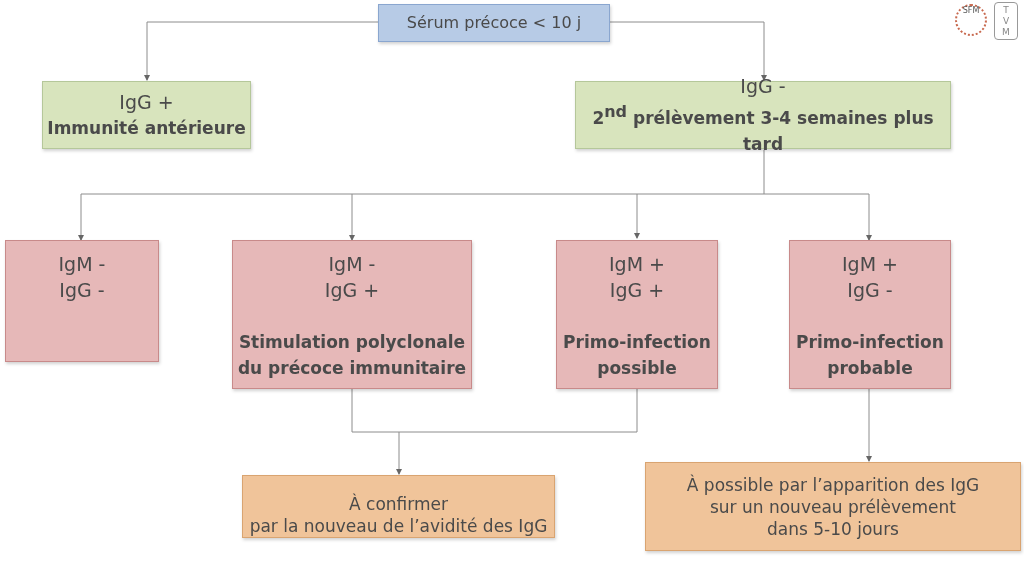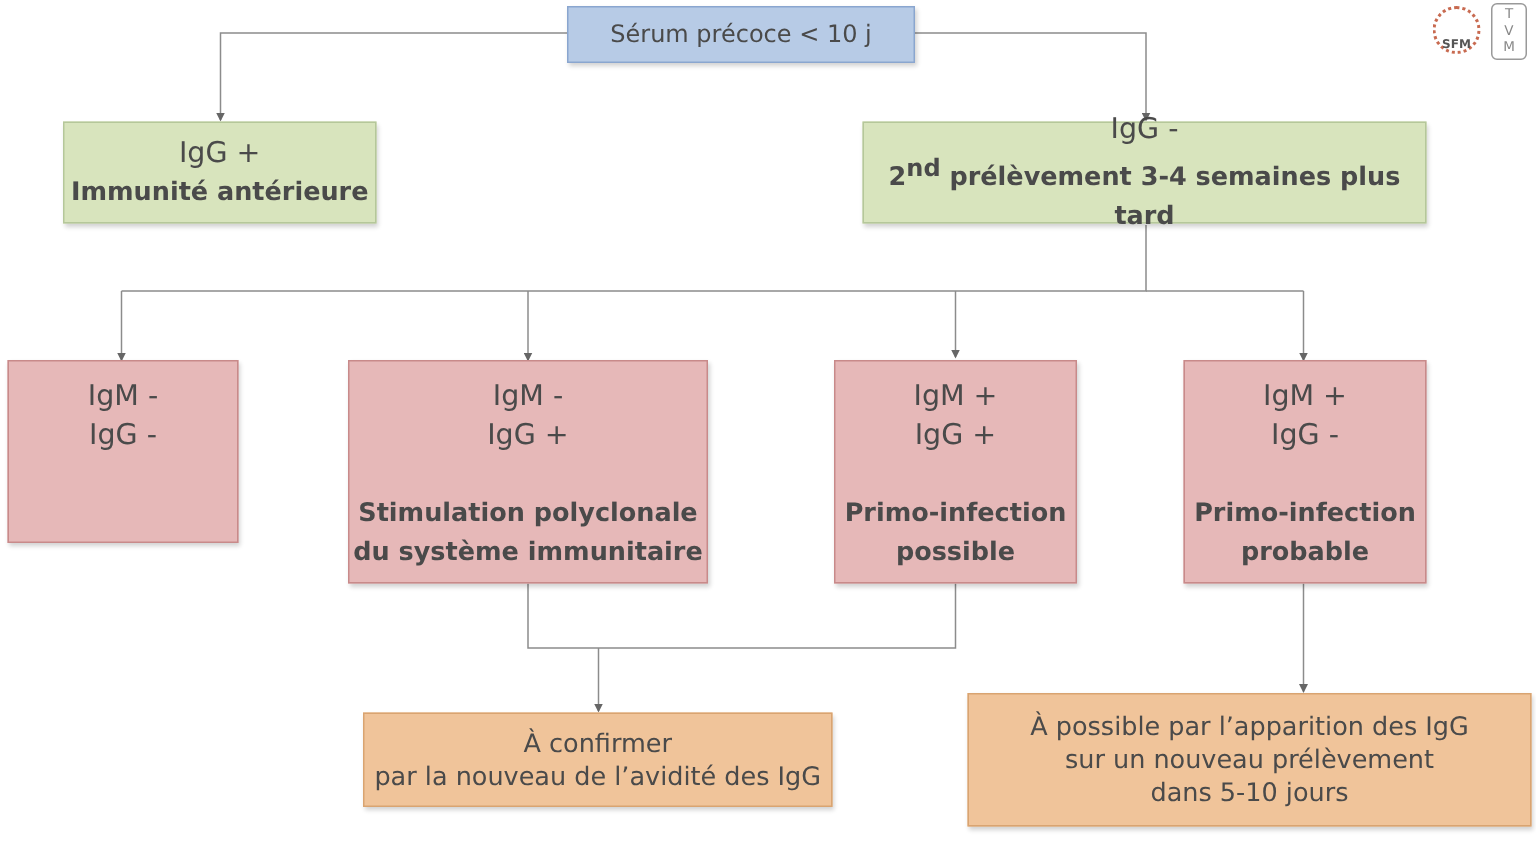--- a/index.html
+++ b/index.html
@@ -11,22 +11,22 @@
   .blue  { background:#b7cbe6; border:1px solid #8aa6cf; }
   .green { background:#d8e4bd; border:1px solid #b5c79a; }
   .red   { background:#e6b8b8; border:1px solid #c88a8a; }
   .orange{ background:#f0c49a; border:1px solid #d9a471; }
   .t { font-size:19px; line-height:26px; }
   .b { font-weight:bold; font-size:17px; line-height:26px; }
   .o { font-size:17px; line-height:22px; }
   sup { font-size:16px; }
   svg.links { position:absolute; left:0; top:0; }
   .logo-sfm { position:absolute; left:955px; top:4px; width:32px; height:32px; border-radius:50%;
-              border:2px dotted #c86a50; box-sizing:border-box; display:flex; align-items:flex-end; justify-content:center;
-              font-size:8px; font-weight:bold; color:#555; }
+              border:2px dotted #c86a50; box-sizing:border-box; display:flex; align-items:flex-start; justify-content:center;
+              font-size:8px; font-weight:normal; color:#555; }
   .logo-tvm { position:absolute; left:994px; top:2px; width:24px; height:38px; border:1px solid #999; border-radius:4px;
               box-sizing:border-box; display:flex; flex-direction:column; align-items:center; justify-content:center;
               font-size:9px; line-height:11px; color:#888; }
 </style>
 </head>
 <body>
 
 <svg class="links" width="1024" height="562">
   <defs>
     <marker id="arr" markerWidth="6" markerHeight="6" refX="5" refY="3" orient="auto">
@@ -76,38 +76,38 @@
 
 <div class="box red" style="left:5px; top:240px; width:154px; height:122px; padding-top:10px;">
   <span class="t">IgM -</span>
   <span class="t">IgG -</span>
 </div>
 
 <div class="box red" style="left:232px; top:240px; width:240px; height:149px; padding-top:10px;">
   <span class="t">IgM -</span>
   <span class="t">IgG +</span>
   <span class="b" style="margin-top:26px;">Stimulation polyclonale</span>
-  <span class="b">du système immunitaire</span>
+  <span class="b">du précoce immunitaire</span>
 </div>
 
 <div class="box red" style="left:556px; top:240px; width:162px; height:149px; padding-top:10px;">
   <span class="t">IgM +</span>
   <span class="t">IgG +</span>
   <span class="b" style="margin-top:26px;">Primo-infection</span>
   <span class="b">possible</span>
 </div>
 
 <div class="box red" style="left:789px; top:240px; width:162px; height:149px; padding-top:10px;">
   <span class="t">IgM +</span>
   <span class="t">IgG -</span>
   <span class="b" style="margin-top:26px;">Primo-infection</span>
   <span class="b">probable</span>
 </div>
 
-<div class="box orange" style="left:242px; top:475px; width:313px; height:63px; justify-content:center;">
+<div class="box orange" style="left:242px; top:475px; width:313px; height:63px; justify-content:flex-end;">
   <span class="o">À confirmer</span>
   <span class="o">par la nouveau de l’avidité des IgG</span>
 </div>
 
 <div class="box orange" style="left:645px; top:462px; width:376px; height:89px; justify-content:center;">
   <span class="o">À possible par l’apparition des IgG</span>
   <span class="o">sur un nouveau prélèvement</span>
   <span class="o">dans 5-10 jours</span>
 </div>
 

